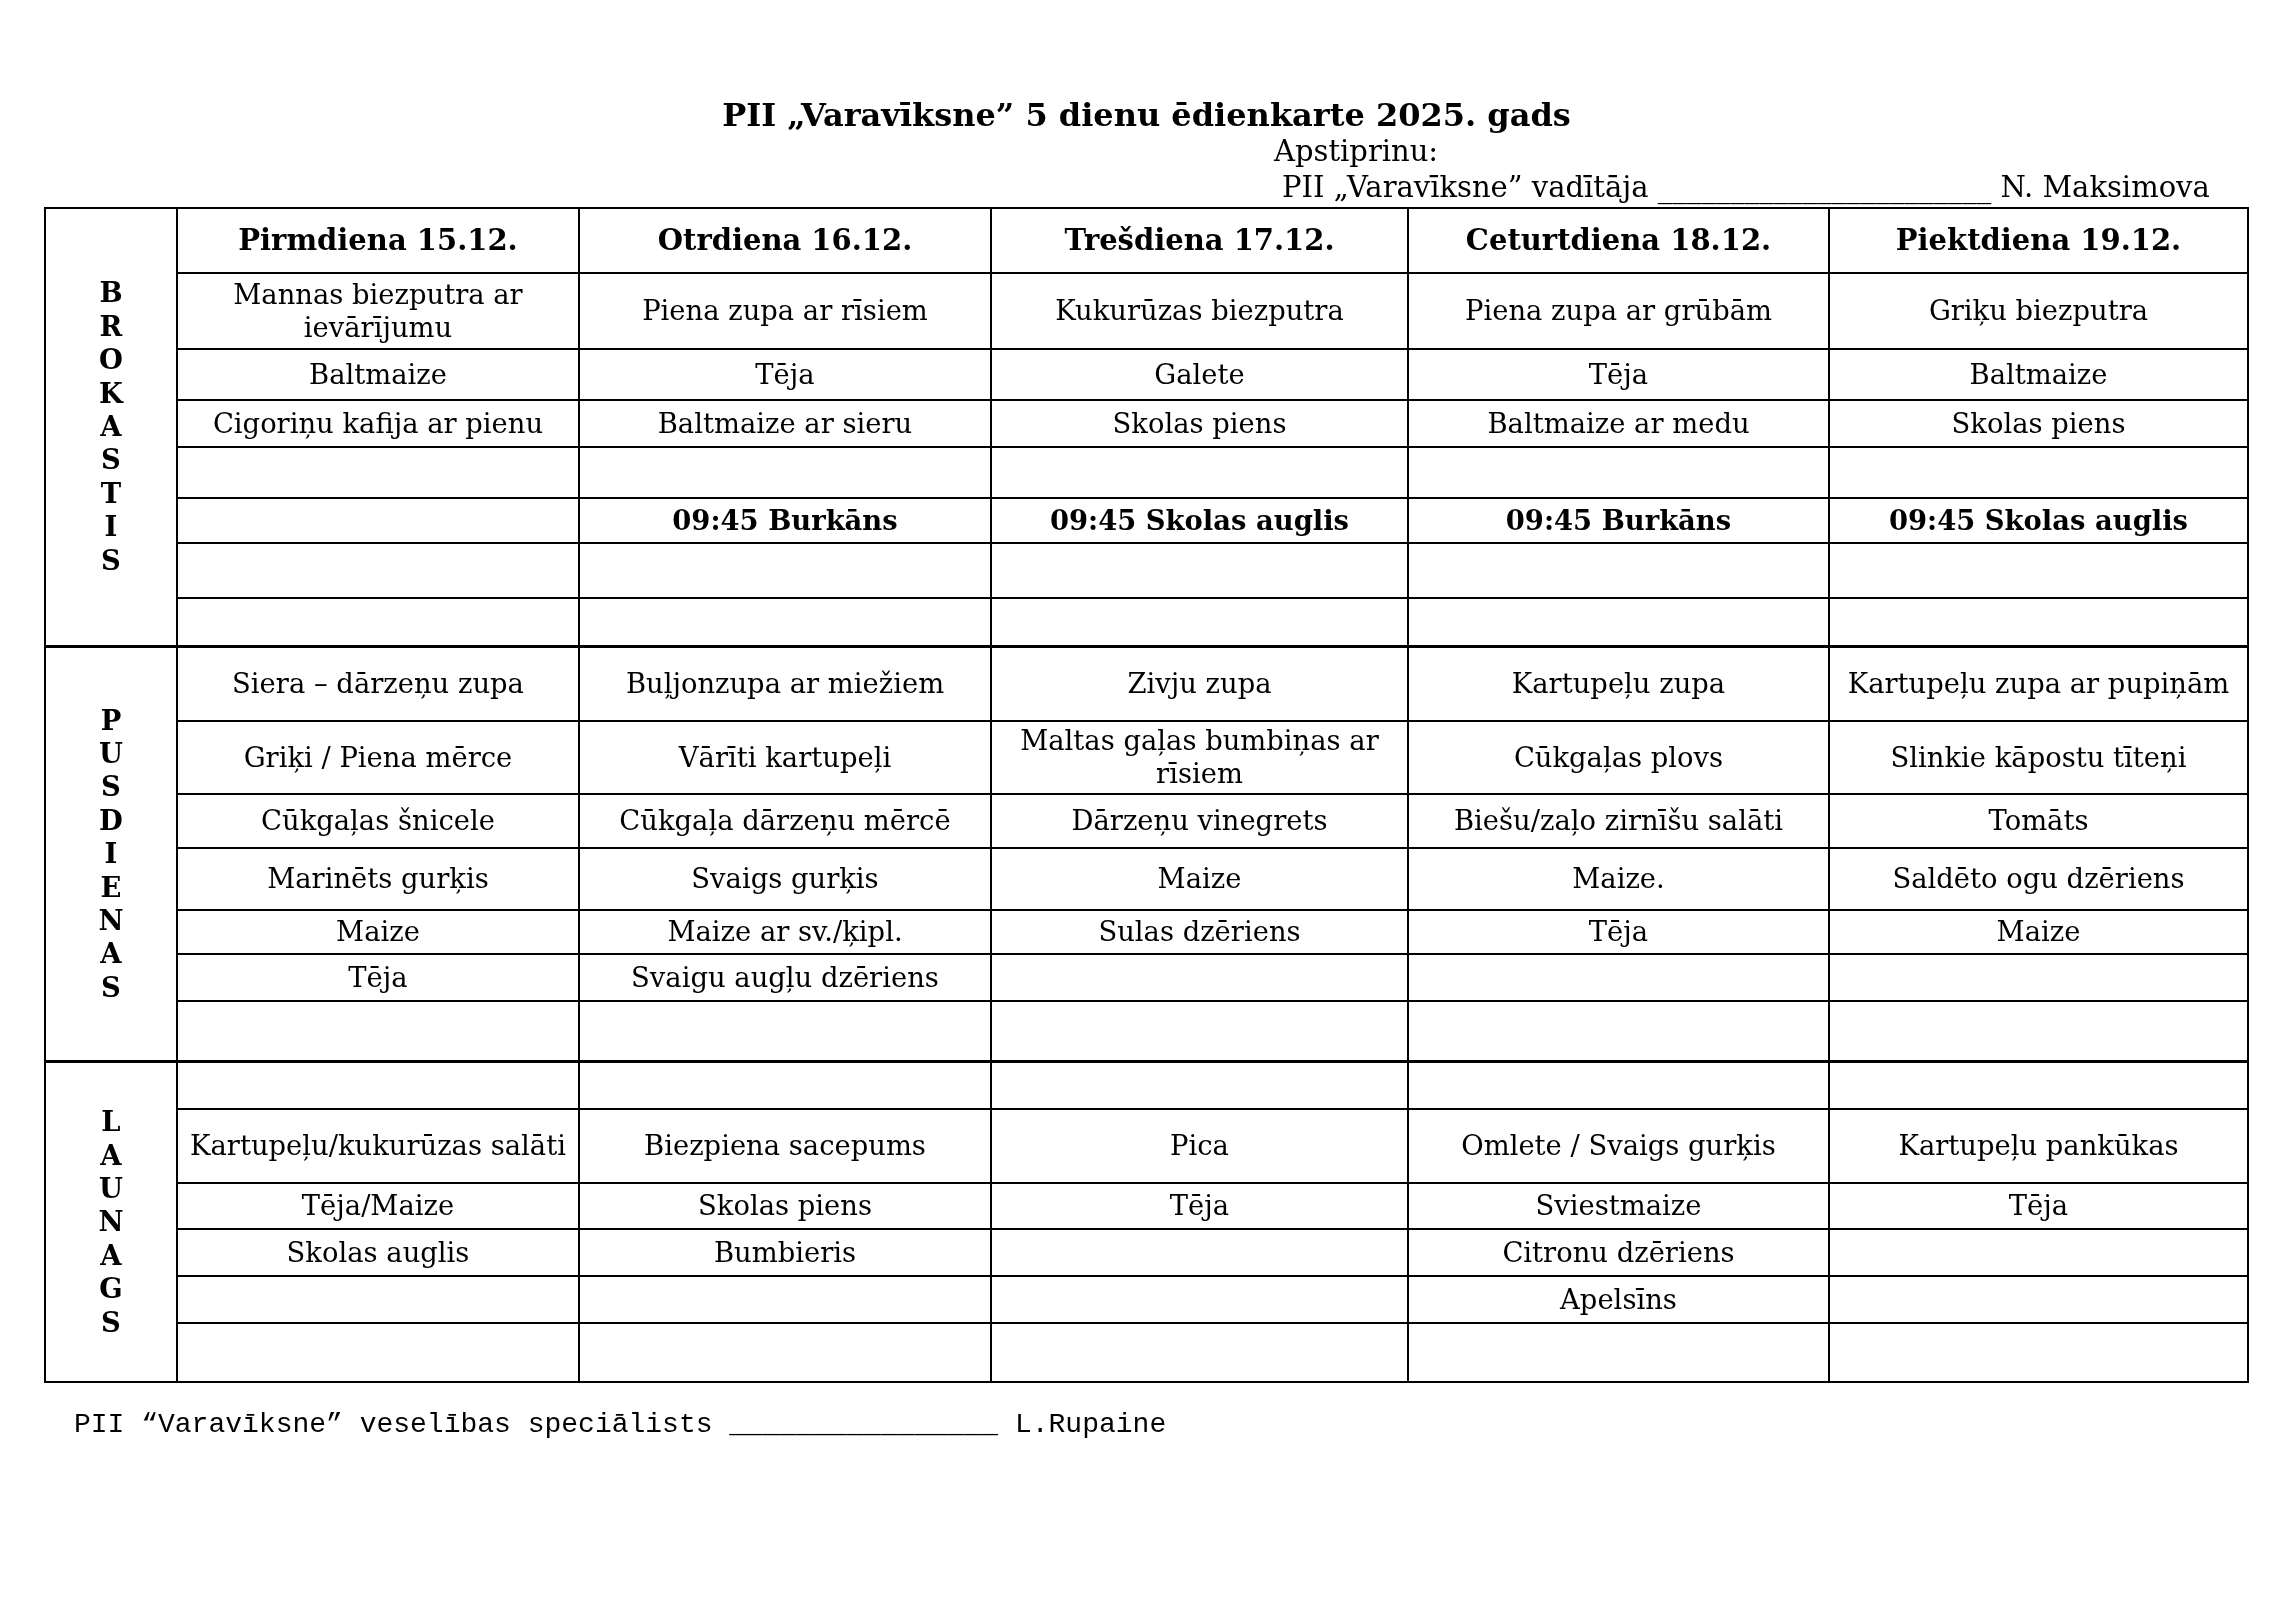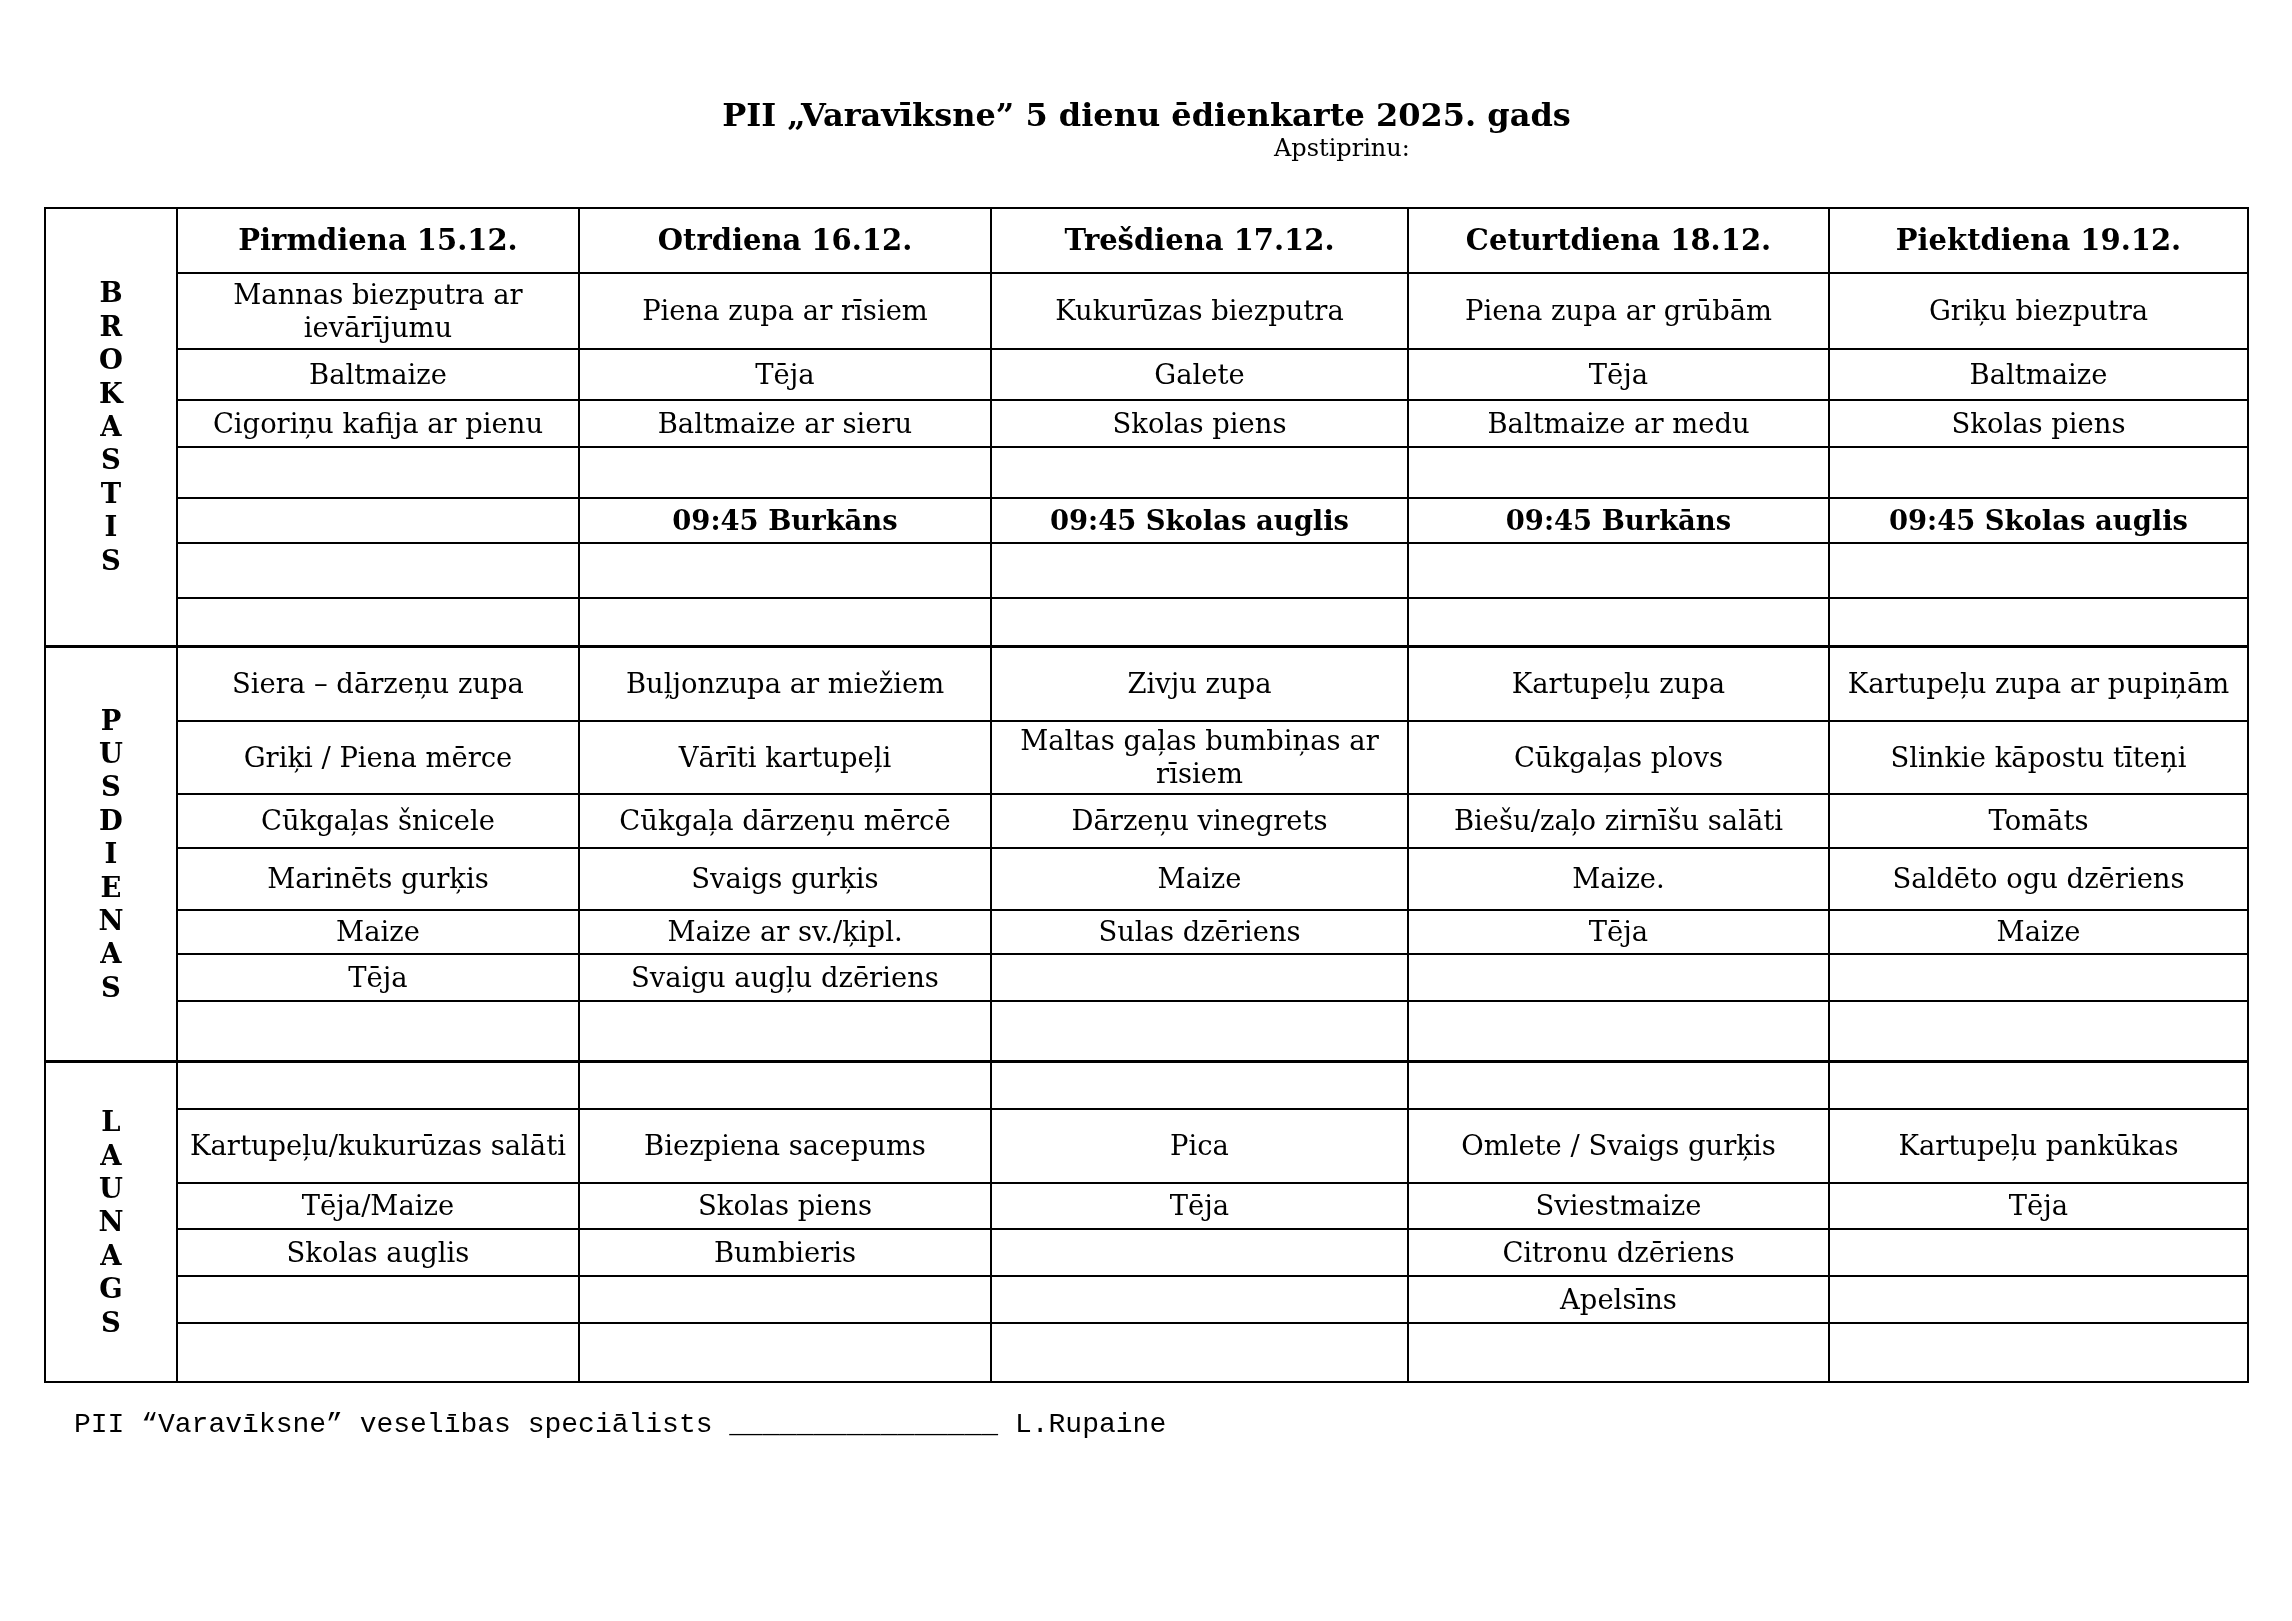--- a/index.html
+++ b/index.html
@@ -9,21 +9,21 @@
     background:#fff;color:#000;
     font-family:"DejaVu Serif","Liberation Serif",serif;
     overflow:hidden;
   }
   .doc-title{
     position:absolute;top:96px;left:0;width:2293px;
     text-align:center;font-weight:bold;font-size:32px;line-height:1.2;
   }
   .approval-label{
     position:absolute;top:134px;left:1274px;
-    font-size:24px;line-height:1.2;
+    font-size:29px;line-height:1.2;
   }
   .approval-line{
     position:absolute;top:170px;left:1282px;
     font-size:29px;line-height:1.2;
   }
   table.menu{
     position:absolute;top:207px;left:44px;
     width:2202px;border-collapse:collapse;table-layout:fixed;
   }
   table.menu th,table.menu td{
@@ -47,20 +47,21 @@
     font-size:28px;line-height:1.2;font-family:Liberation Mono, monospace;
   }
 </style>
 </head>
 <body>
 
 <div class="page">
 
   <div class="doc-title">PII „Varavīksne” 5 dienu ēdienkarte 2025. gads</div>
   <div class="approval-label">Apstiprinu:</div>
+  <div class="approval-line">PII „Varavīksne” vadītāja _______________________ N. Maksimova</div>
 
   <table class="menu">
     <colgroup>
       <col style="width:132px">
         <col style="width:402px">
         <col style="width:412px">
       <col style="width:417px">
         <col style="width:421px">
         <col style="width:419px">
     </colgroup>

